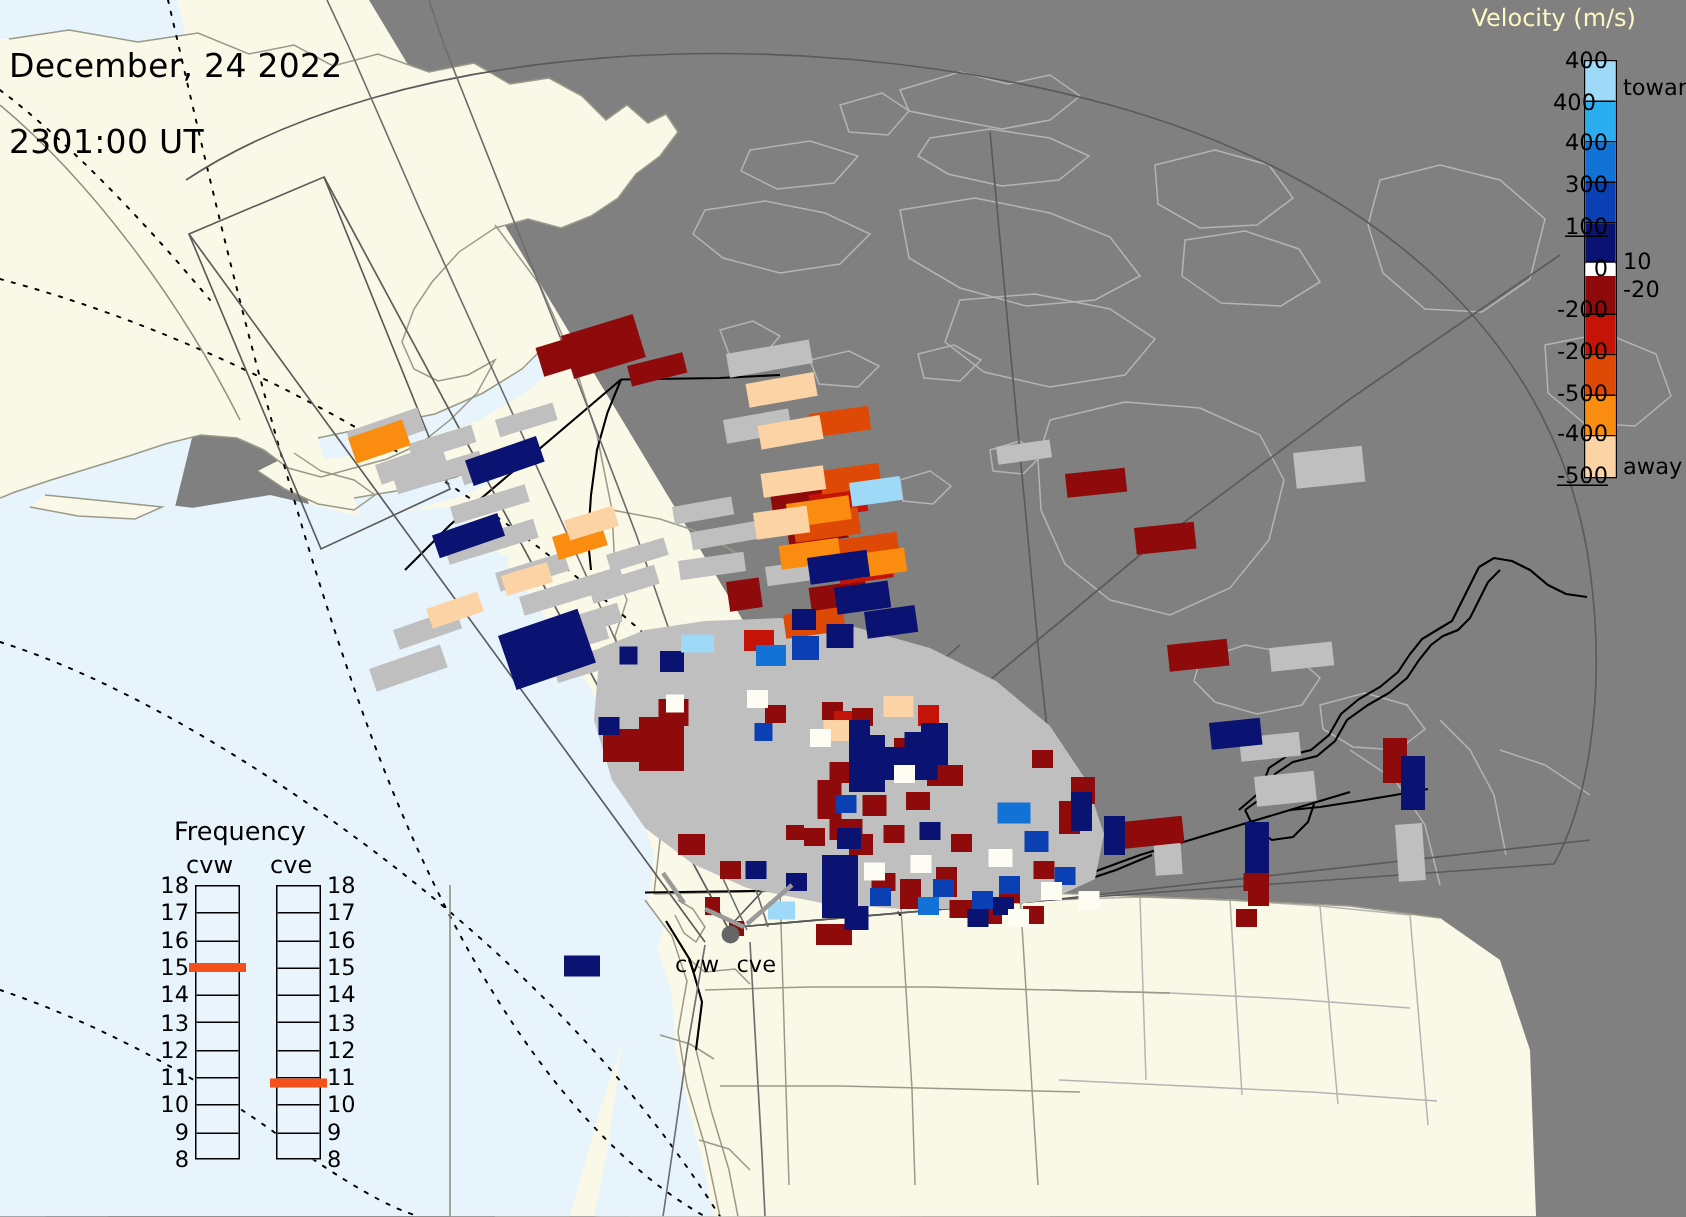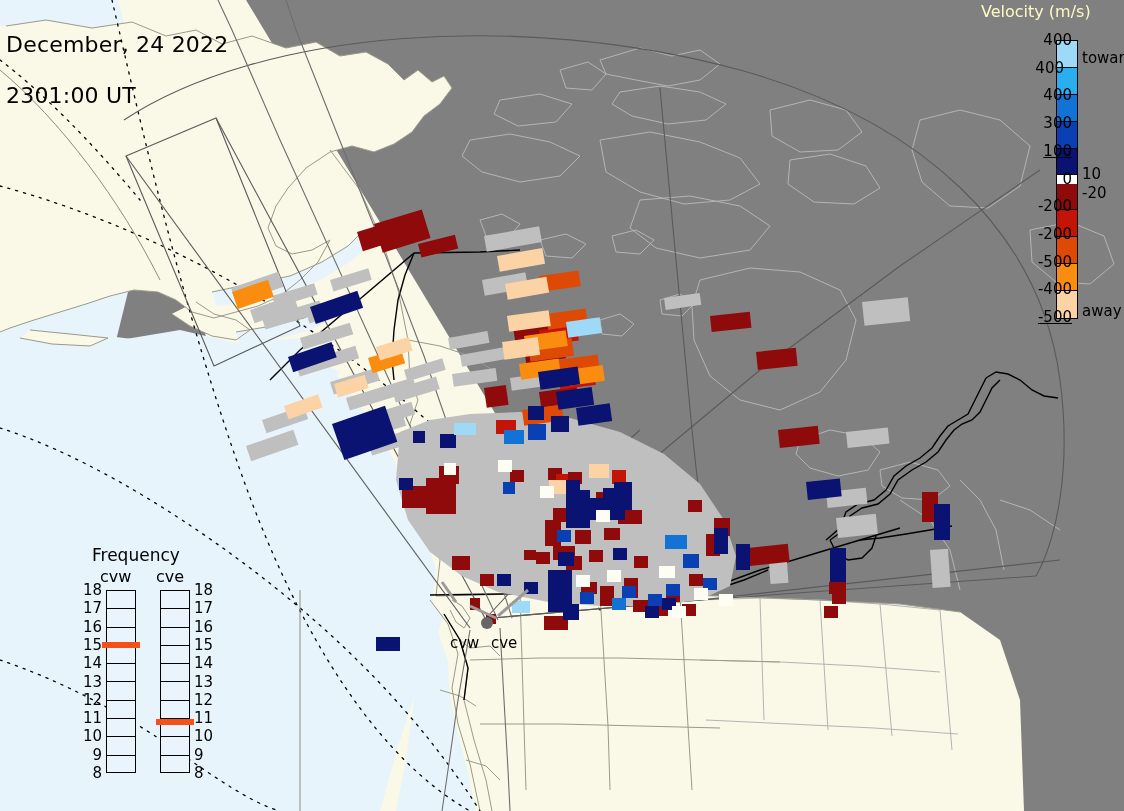--- a/index.html
+++ b/index.html
@@ -19,21 +19,21 @@
   
   #vel{position:absolute;left:975px;top:2px;width:149px;height:330px;}
   #vel .vtitle{position:absolute;left:6px;top:0px;font-size:16px;color:#fef9c3;white-space:nowrap;}
   #vel .bar{position:absolute;left:81px;top:38px;width:22px;height:279px;
             border:1px solid #000;box-sizing:border-box;background:#fff;}
   #vel .seg{position:absolute;left:0;width:100%;box-sizing:border-box;}
   #vel .tick{position:absolute;right:0;width:46px;text-align:right;font-size:15px;color:#000;}
   #vel .side{position:absolute;left:107px;font-size:15px;color:#000;white-space:nowrap;}
 
   
-  #freq{position:absolute;left:76px;top:545px;width:160px;height:245px;}
+  #freq{position:absolute;left:100px;top:545px;width:160px;height:245px;}
   #freq .ftitle{position:absolute;left:16px;top:0px;font-size:17px;color:#000;}
   #freq .clabel{position:absolute;top:22px;font-size:16px;color:#000;}
   #freq .col{position:absolute;top:45px;width:30px;height:183px;border:1px solid #000;
              box-sizing:border-box;background:#eaf4fd;}
   #freq .cell{position:absolute;left:0;width:100%;box-sizing:border-box;border-bottom:1px solid #000;}
   #freq .mark{position:absolute;height:6px;background:#f4511a;}
   #freq .ft{position:absolute;font-size:15px;color:#000;text-align:right;width:24px;}
 
   
   .sitelbl{position:absolute;font-size:15px;color:#000;}

